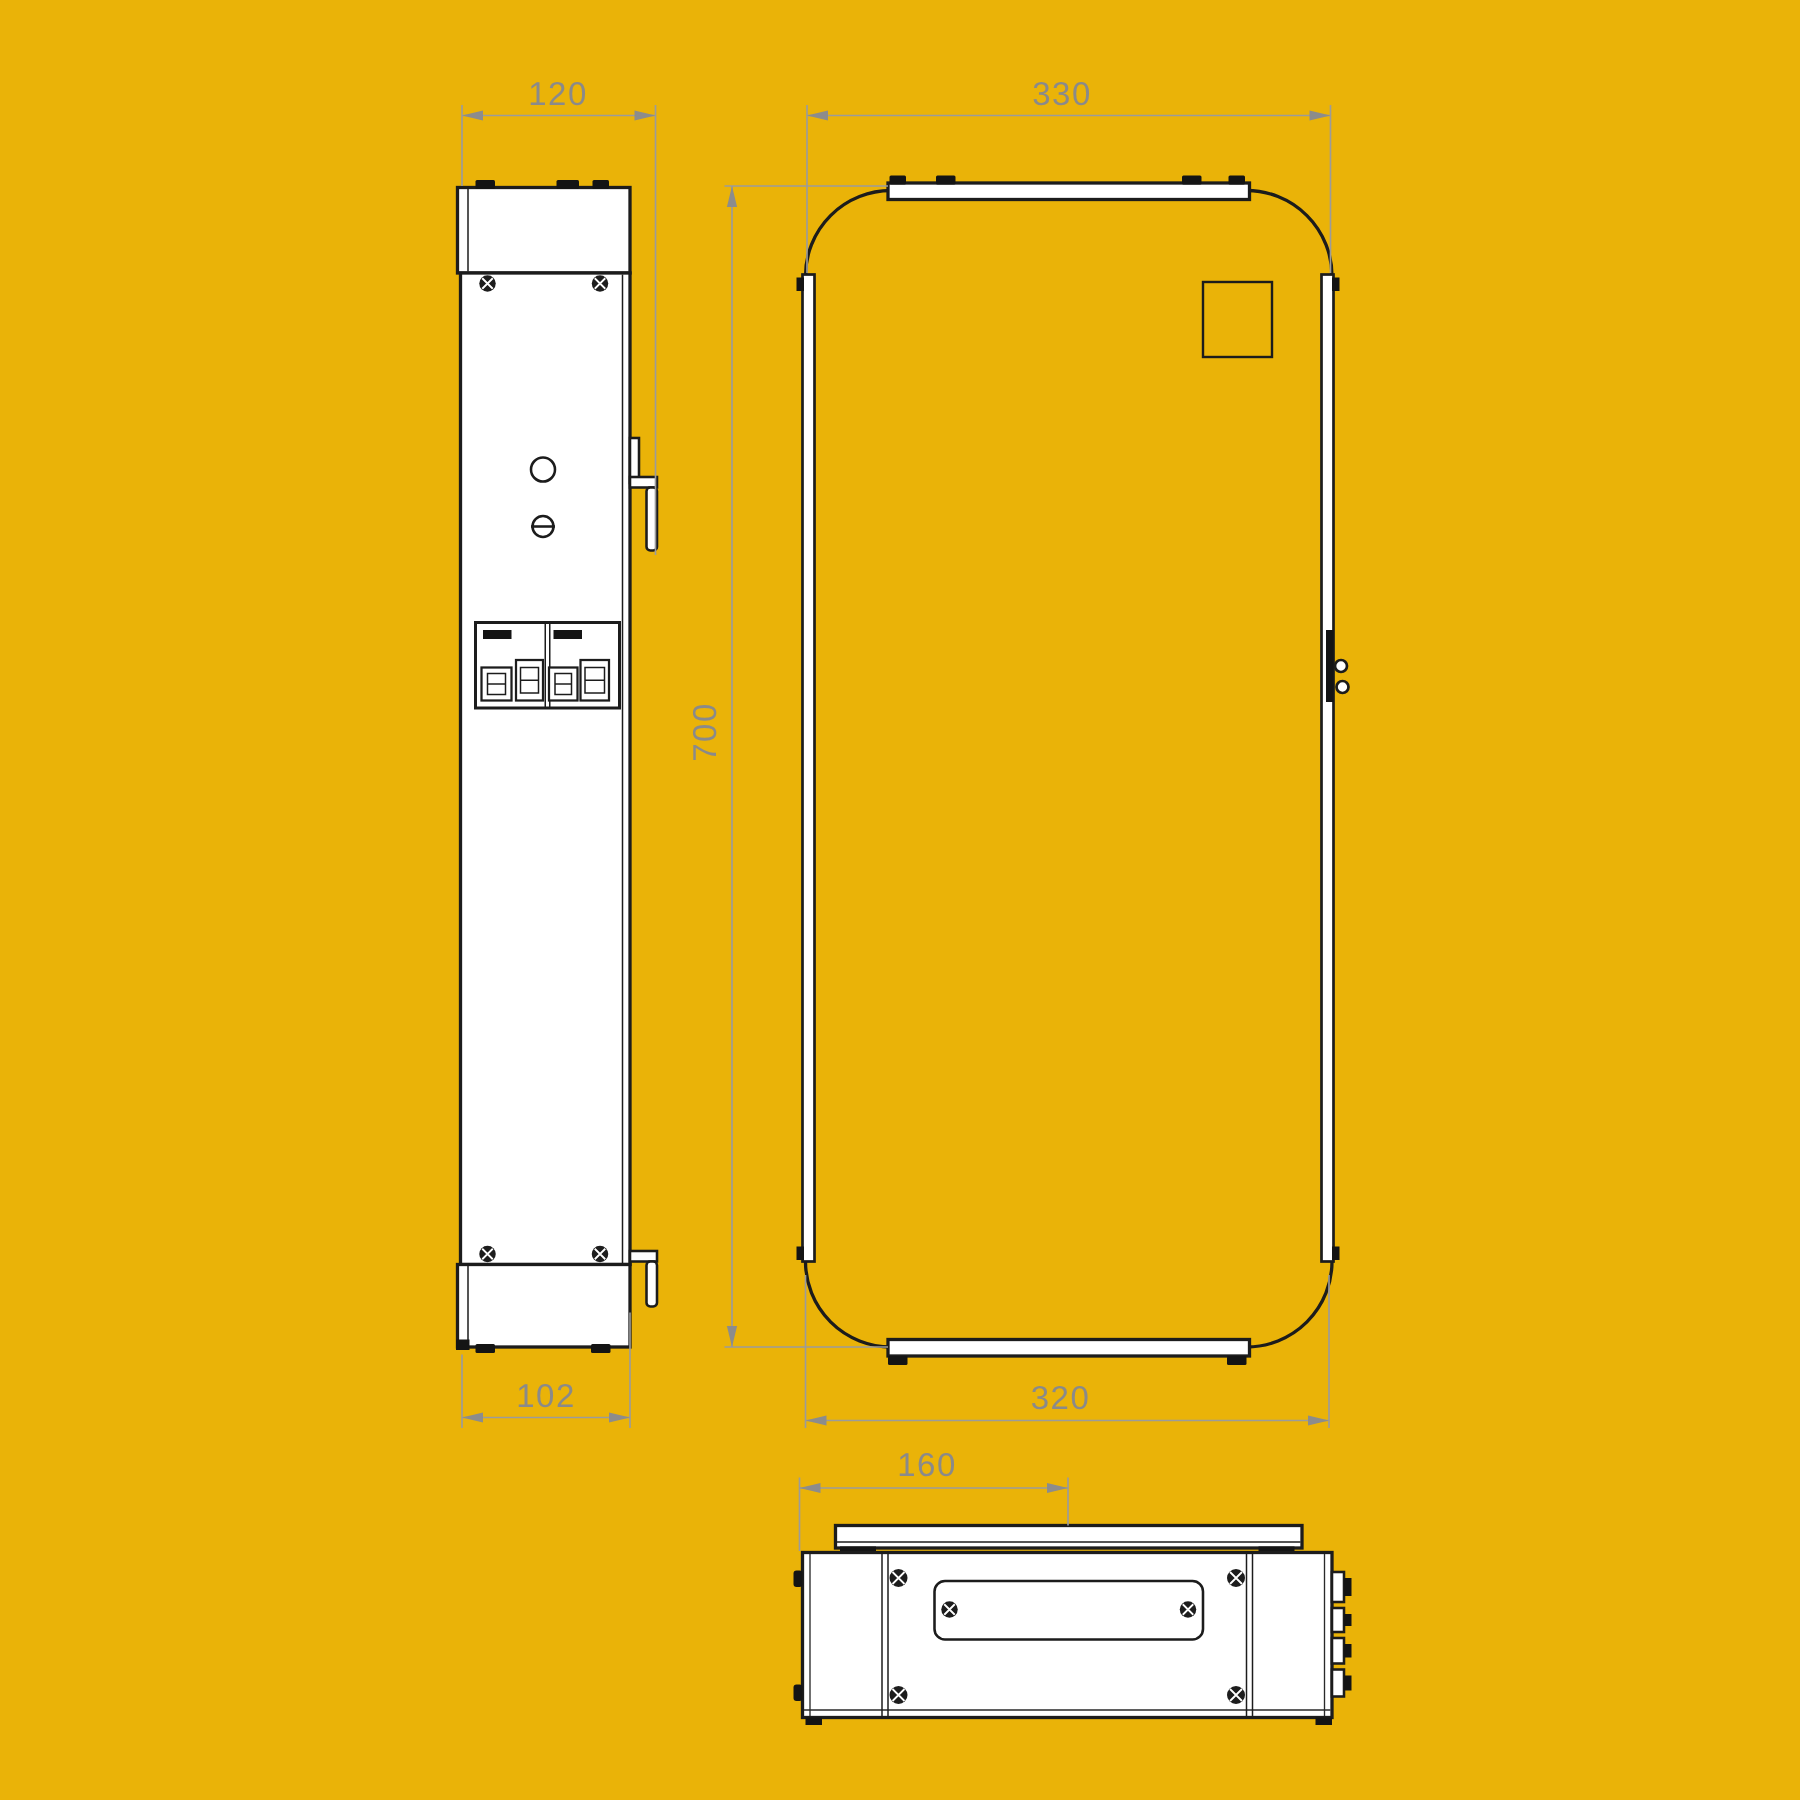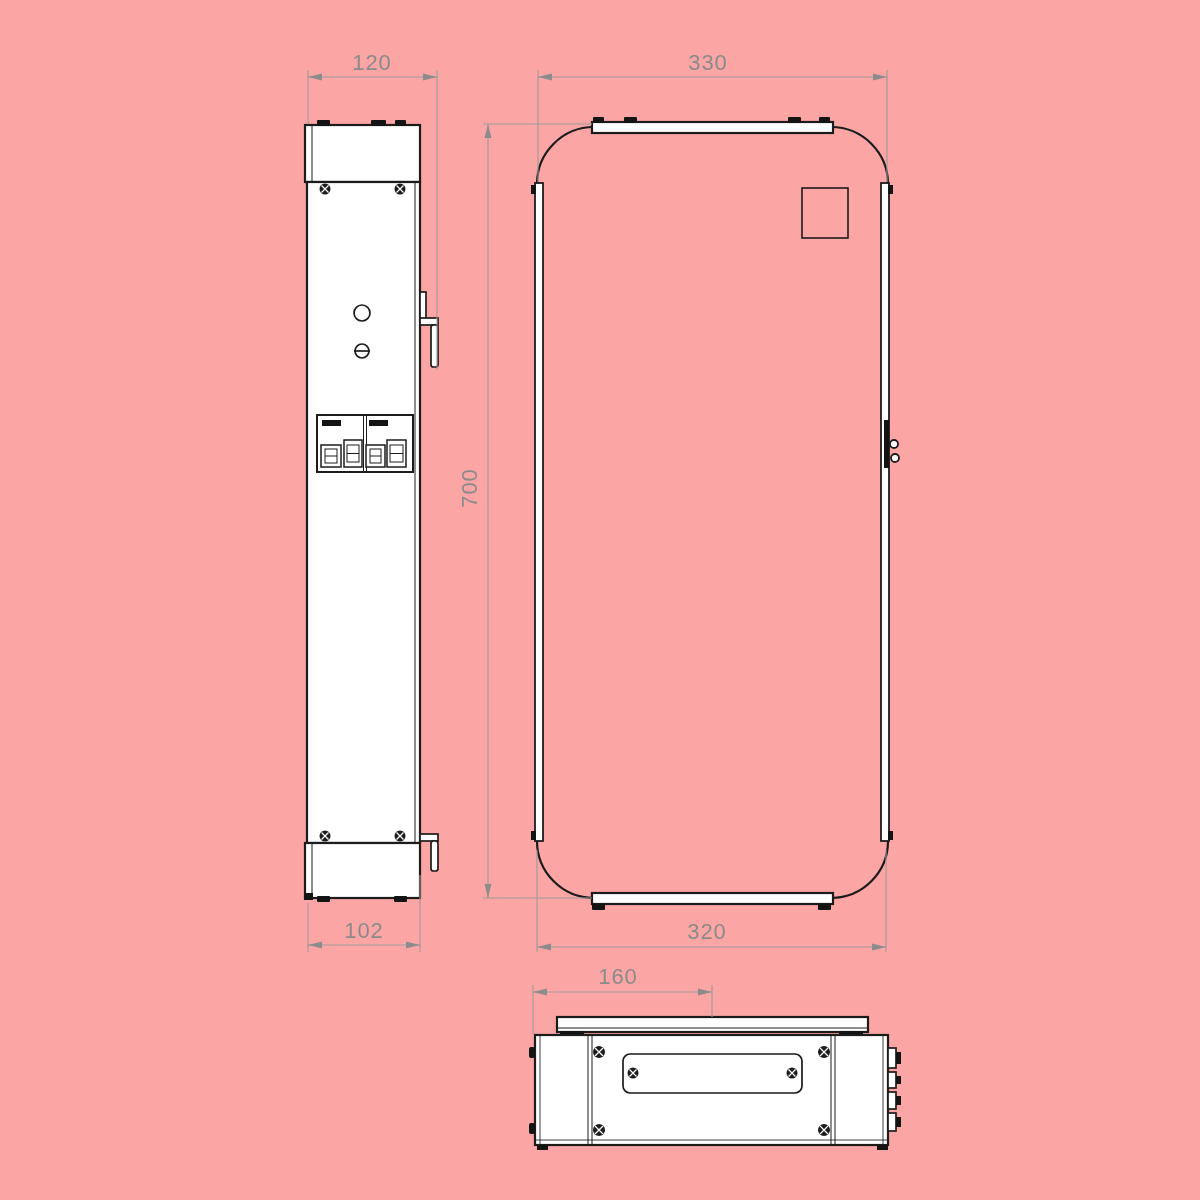--- a/index.html
+++ b/index.html
@@ -1,16 +1,16 @@
 <!DOCTYPE html>
 <html><head>
 <meta charset="utf-8">
 <style>
   html,body{margin:0;padding:0;background:#ffffff;}
-  .page{width:1200px;height:1200px;background:#fca5a5;position:relative;overflow:hidden;}
+  .page{width:1200px;height:1200px;background:#eab308;position:relative;overflow:hidden;}
   svg{display:block;}
   .ln{stroke:#1c1c1c;stroke-width:2.2;fill:#ffffff;}
   .ln-open{stroke:#1c1c1c;stroke-width:2.2;fill:none;}
   .ln-med{stroke:#1c1c1c;stroke-width:1.7;fill:#ffffff;}
   .ln-thin{stroke:#1c1c1c;stroke-width:1;fill:none;}
   .ln-hair{stroke:#2a2a2a;stroke-width:0.9;fill:none;}
   .dark{fill:#141414;stroke:none;}
   .screw{fill:#1d1d1d;stroke:none;}
   .screw-x{stroke:#ffffff;stroke-width:1.2;fill:none;}
   .dim-line{stroke:#9b9b9b;stroke-width:1.1;fill:none;}

